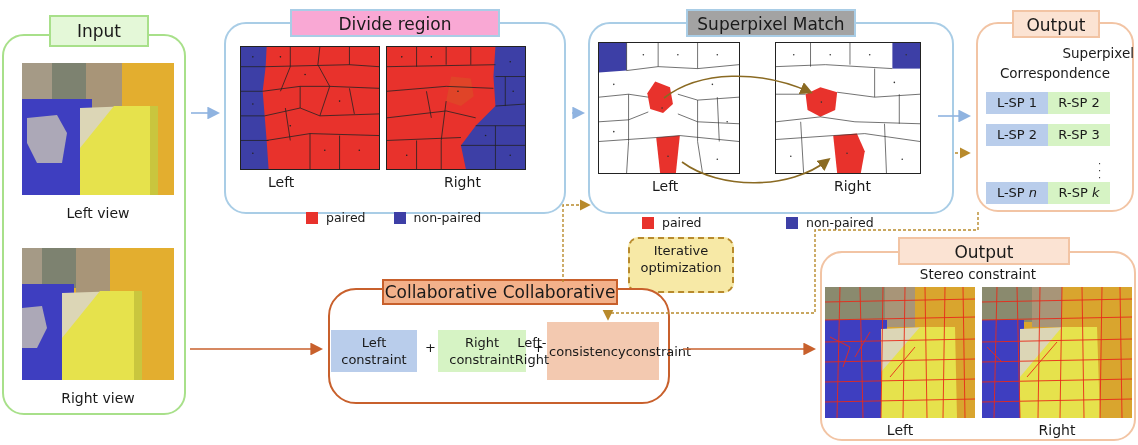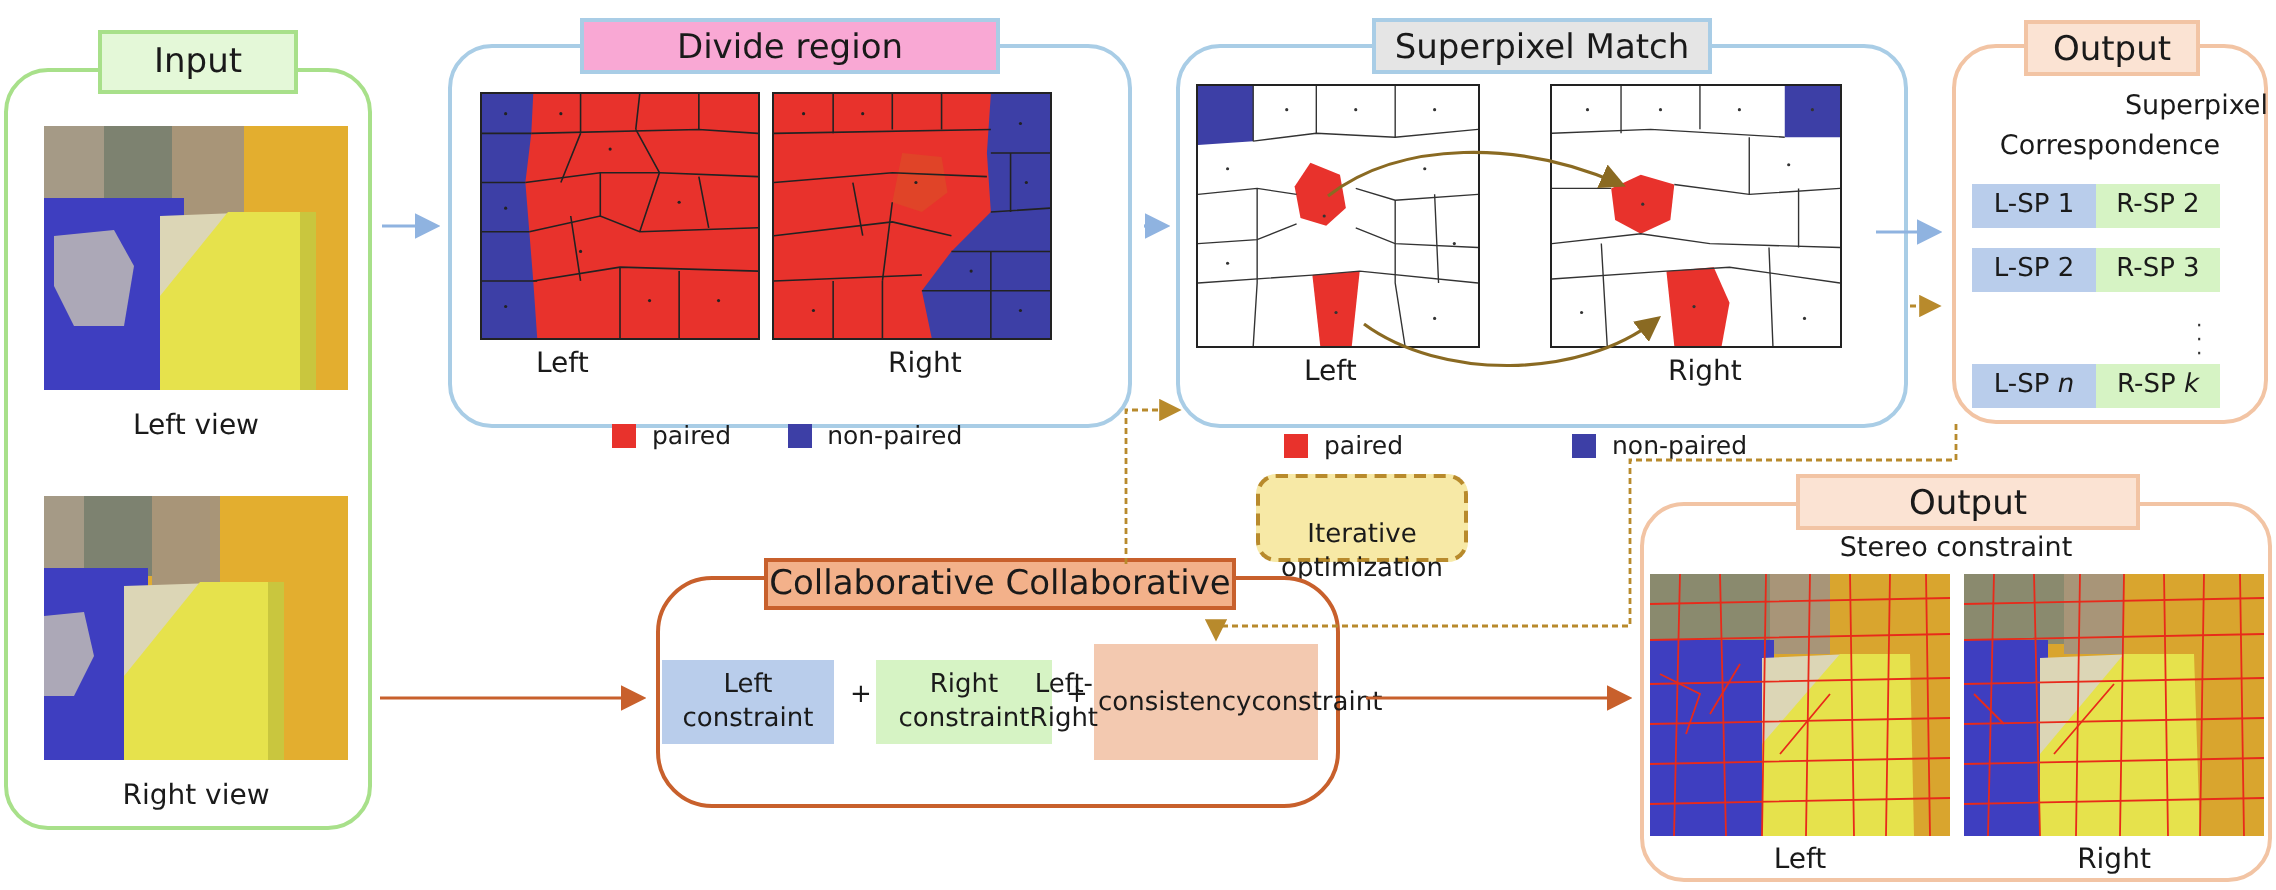--- a/index.html
+++ b/index.html
@@ -12,32 +12,32 @@
   .panel { position: absolute; border: 2px solid; border-radius: 22px; background: #fff; }
   .panel-title { position: absolute; border: 2px solid; text-align: center; font-size: 17px; line-height: 26px; white-space: nowrap; }
 
   .input-panel { left: 2px; top: 34px; width: 184px; height: 381px; border-color: #a8e08a; }
   .input-title { left: 49px; top: 15px; width: 100px; height: 32px; background: #e4f8d8; border-color: #a8e08a; line-height: 28px; }
 
   .divide-panel { left: 224px; top: 22px; width: 342px; height: 192px; border-color: #a9cde6; }
   .divide-title { left: 290px; top: 9px; width: 210px; height: 28px; background: #f9a8d4; border-color: #a9cde6; }
 
   .match-panel { left: 588px; top: 22px; width: 366px; height: 192px; border-color: #a9cde6; }
-  .match-title { left: 686px; top: 9px; width: 170px; height: 28px; background: #e5e5e5; border-color: #a9cde6; }
+  .match-title { left: 686px; top: 9px; width: 170px; height: 28px; background: #a3a3a3; border-color: #a9cde6; }
 
   .out1-panel { left: 976px; top: 22px; width: 158px; height: 190px; border-color: #f2c4a4; }
   .out1-title { left: 1012px; top: 10px; width: 88px; height: 28px; background: #fbe3d3; border-color: #f2c4a4; }
 
   .collab-panel { left: 328px; top: 288px; width: 342px; height: 116px; border-color: #c8602c; border-radius: 28px; }
   .collab-title { left: 382px; top: 279px; width: 236px; height: 26px; background: #f3b18a; border-color: #c8602c; line-height: 22px; }
 
   .out2-panel { left: 820px; top: 251px; width: 316px; height: 190px; border-color: #f2c4a4; }
   .out2-title { left: 898px; top: 237px; width: 172px; height: 28px; background: #fbe3d3; border-color: #f2c4a4; }
 
-  .iter-box { left: 628px; top: 237px; width: 106px; height: 44px; background: #f7e9a6; border: 2px dashed #b88a2c; border-radius: 10px; text-align: center; font-size: 13px; line-height: 17px; padding-top: 20px; }
+  .iter-box { left: 628px; top: 237px; width: 106px; height: 56px; background: #f7e9a6; border: 2px dashed #b88a2c; border-radius: 10px; text-align: center; font-size: 13px; line-height: 17px; padding-top: 3px; }
 
   
   .photo { position: absolute; overflow: hidden; }
   .photo svg { width: 100%; height: 100%; display: block; }
 
   .caption { position: absolute; font-size: 14px; text-align: center; white-space: nowrap; }
 
   
   .spmap { position: absolute; border: 1px solid #222; }
   .spmap svg { width: 100%; height: 100%; display: block; }

